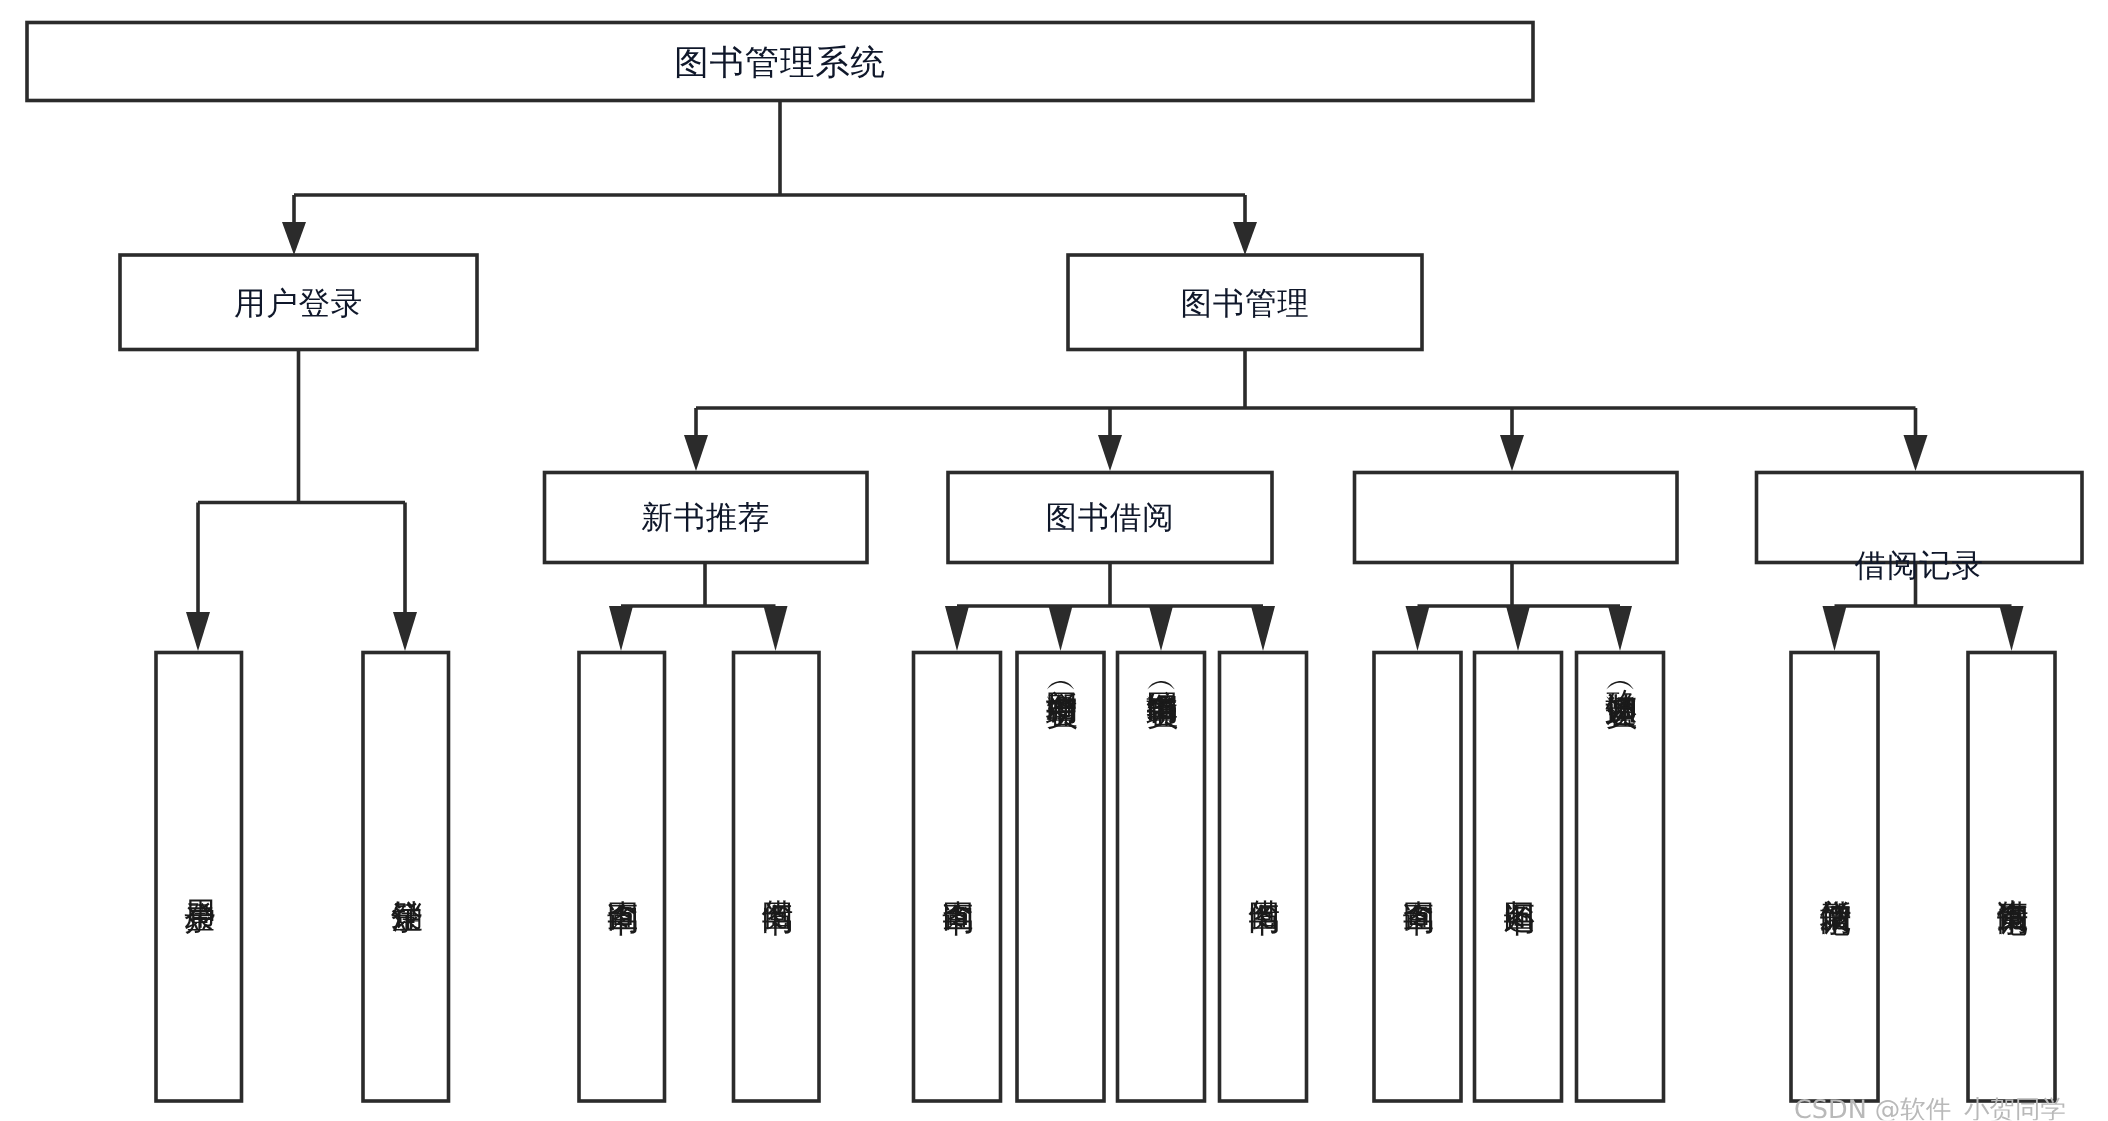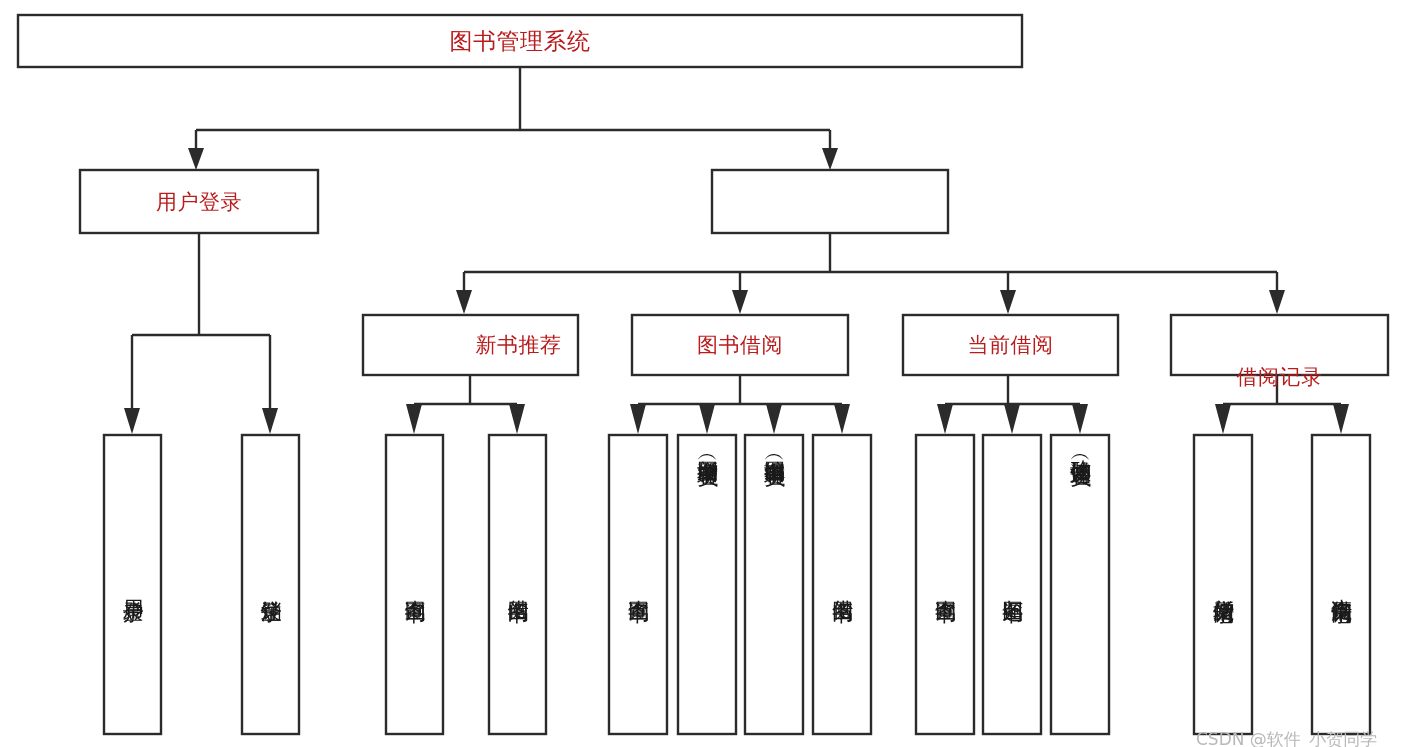--- a/index.html
+++ b/index.html
@@ -37,21 +37,21 @@
   }
   .arrow-head {
     fill: #2b2b2b;
     stroke: none;
   }
   .node-label-h {
     position: absolute;
     display: flex;
     align-items: center;
     justify-content: center;
-    color: #b91c1c;
+    color: #0f172a;
     font-size: 21px;
     letter-spacing: 0.5px;
     white-space: nowrap;
     pointer-events: none;
   }
   .node-label-v {
     position: absolute;
     display: flex;
     align-items: center;
     justify-content: center;
@@ -155,24 +155,24 @@
     <rect class="node-box" x="1051" y="435" width="58" height="299"></rect>
 
     <rect class="node-box" x="1194" y="435" width="58" height="299"></rect>
     <rect class="node-box" x="1312" y="435" width="58" height="299"></rect>
 
   </svg>
 
   <div class="node-label-h" style="left:18px; top:15px; width:1004px; height:52px; font-size:23px;">图书管理系统</div>
 
   <div class="node-label-h" style="left:80px; top:170px; width:238px; height:63px;">用户登录</div>
+  <div class="node-label-h" style="left:712px; top:170px; width:236px; height:63px;">图书管理</div>
 
-  <div class="node-label-h" style="left:363px; top:315px; width:215px; height:60px;margin-left:48px;">新书推荐</div>
+  <div class="node-label-h" style="left:363px; top:315px; width:215px; height:60px;">新书推荐</div>
   <div class="node-label-h" style="left:632px; top:315px; width:216px; height:60px;border-radius:24px;">图书借阅</div>
-  <div class="node-label-h" style="left:903px; top:315px; width:215px; height:60px;">当前借阅</div>
   <div class="node-label-h" style="left:1171px; top:315px; width:217px; height:60px;margin-top:32px;">借阅记录</div>
 
   <div class="node-label-v" style="left:104px; top:435px; width:57px; height:299px;">用户登录</div>
   <div class="node-label-v" style="left:242px; top:435px; width:57px; height:299px;">注销登录</div>
 
   <div class="node-label-v" style="left:386px; top:435px; width:57px; height:299px;">查询图书</div>
   <div class="node-label-v" style="left:489px; top:435px; width:57px; height:299px;">借阅图书</div>
 
   <div class="node-label-v" style="left:609px; top:435px; width:58px; height:299px;">查询图书</div>
   <div class="node-label-v" style="left:678px; top:435px; width:58px; height:299px; justify-content:flex-start; padding-top:8px; box-sizing:border-box;">新增图书（管理员）</div>

